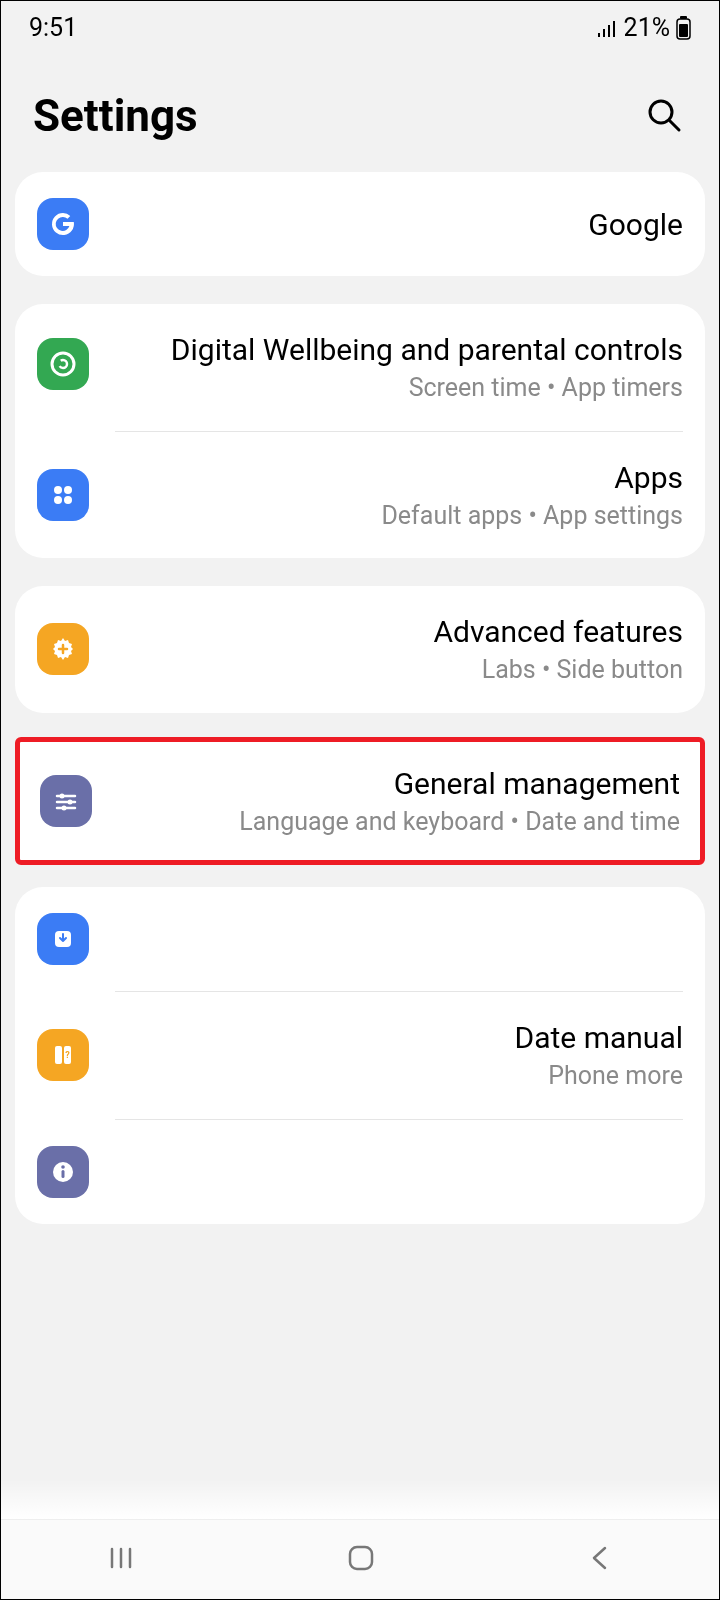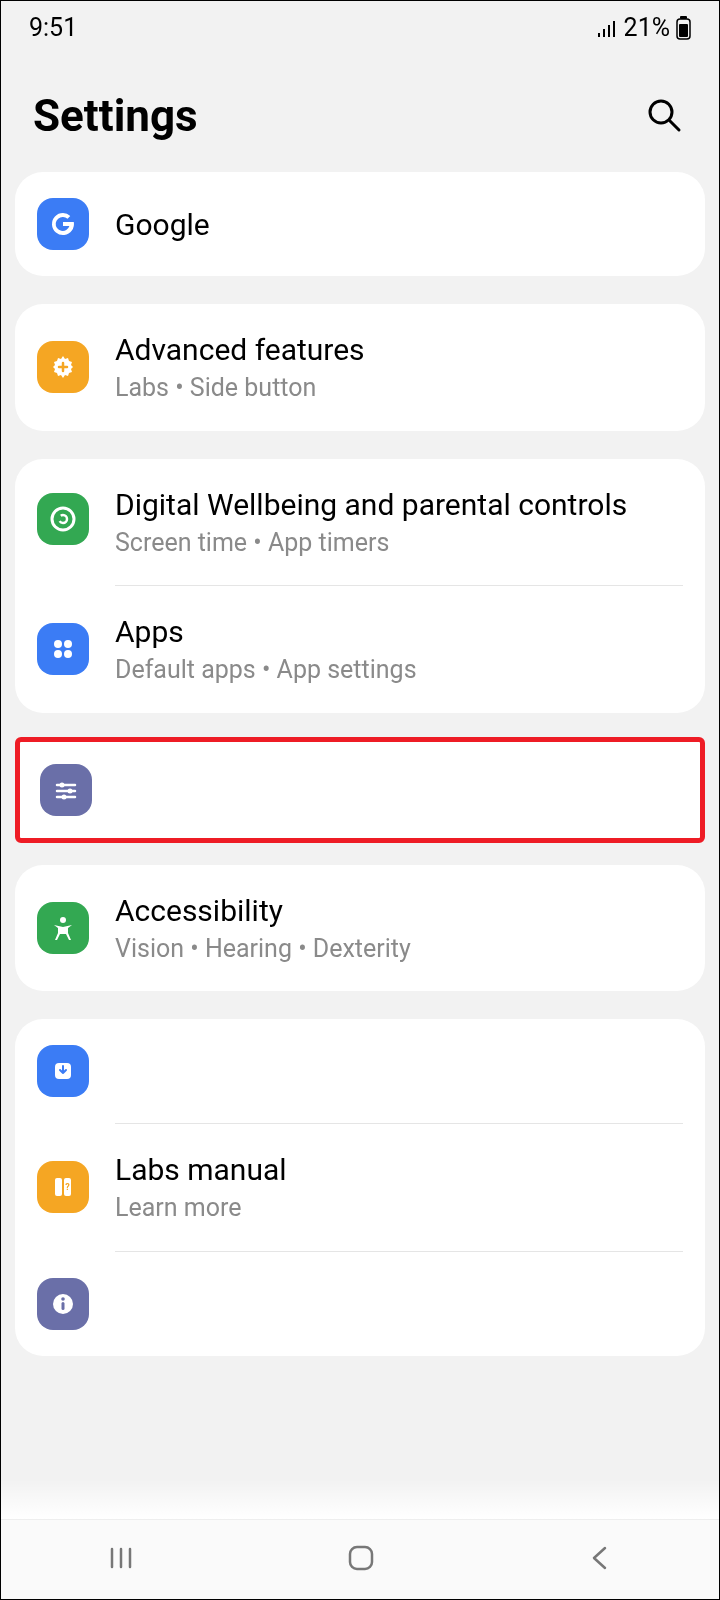--- a/index.html
+++ b/index.html
@@ -42,20 +42,21 @@
       background: #fff;
       border-radius: 28px;
       margin-bottom: 28px;
       overflow: hidden;
     }
     .row {
       display: flex;
       align-items: center;
       padding: 26px 22px;
       position: relative;
+      text-align: right;
     }
     .row-icon {
       width: 52px;
       height: 52px;
       border-radius: 16px;
       display: flex;
       align-items: center;
       justify-content: center;
       flex-shrink: 0;
       margin-right: 26px;
@@ -171,35 +172,20 @@
           </svg>
       </div>
       <div class="row-text">
         <div class="row-title">Google</div>
       </div>
     </div>
   </div>
 
   <div class="card">
     <div class="row">
-      <div class="row-icon ic-orange">
-        <svg width="28" height="28" viewBox="0 0 28 28">
-            <path d="M14 3l2 3 3-1 1 3 3 1-1 3 2 2-2 2 1 3-3 1-1 3-3-1-2 3-2-3-3 1-1-3-3-1 1-3-2-2 2-2-1-3 3-1 1-3 3 1z" fill="#fff"></path>
-            <path d="M14 10v8M10 14h8" stroke="#f5a623" stroke-width="2.5" stroke-linecap="round"></path>
-          </svg>
-      </div>
-      <div class="row-text">
-        <div class="row-title">Advanced features</div>
-        <div class="row-sub">Labs  •  Side button</div>
-      </div>
-    </div>
-  </div>
-
-  <div class="card">
-    <div class="row">
       <div class="row-icon row-icon-lg ic-green">
         <svg width="30" height="30" viewBox="0 0 30 30">
             <circle cx="15" cy="15" r="11" fill="none" stroke="#fff" stroke-width="3"></circle>
             <circle cx="15" cy="15" r="4" fill="none" stroke="#fff" stroke-width="2.5" stroke-dasharray="10 6"></circle>
           </svg>
       </div>
       <div class="row-text">
         <div class="row-title">Digital Wellbeing and parental controls</div>
         <div class="row-sub">Screen time  •  App timers</div>
       </div>
@@ -210,75 +196,80 @@
         <svg width="26" height="26" viewBox="0 0 26 26">
             <circle cx="8" cy="8" r="4" fill="#fff"></circle>
             <circle cx="18" cy="8" r="4" fill="#fff"></circle>
             <circle cx="8" cy="18" r="4" fill="#fff"></circle>
             <circle cx="18" cy="18" r="4" fill="#fff"></circle>
           </svg>
       </div>
       <div class="row-text">
         <div class="row-title">Apps</div>
         <div class="row-sub">Default apps  •  App settings</div>
+      </div>
+    </div>
+  </div>
+
+  <div class="card">
+    <div class="row">
+      <div class="row-icon ic-orange">
+        <svg width="28" height="28" viewBox="0 0 28 28">
+            <path d="M14 3l2 3 3-1 1 3 3 1-1 3 2 2-2 2 1 3-3 1-1 3-3-1-2 3-2-3-3 1-1-3-3-1 1-3-2-2 2-2-1-3 3-1 1-3 3 1z" fill="#fff"></path>
+            <path d="M14 10v8M10 14h8" stroke="#f5a623" stroke-width="2.5" stroke-linecap="round"></path>
+          </svg>
+      </div>
+      <div class="row-text">
+        <div class="row-title">Advanced features</div>
+        <div class="row-sub">Labs  •  Side button</div>
       </div>
     </div>
   </div>
 
   <div class="highlight">
     <div class="row">
       <div class="row-icon ic-purple">
         <svg width="28" height="28" viewBox="0 0 28 28">
             <line x1="5" y1="9" x2="23" y2="9" stroke="#fff" stroke-width="2.5" stroke-linecap="round"></line>
             <circle cx="10" cy="9" r="2.5" fill="#fff"></circle>
             <line x1="5" y1="15" x2="23" y2="15" stroke="#fff" stroke-width="2.5" stroke-linecap="round"></line>
             <circle cx="18" cy="15" r="2.5" fill="#fff"></circle>
             <line x1="5" y1="21" x2="23" y2="21" stroke="#fff" stroke-width="2.5" stroke-linecap="round"></line>
             <circle cx="12" cy="21" r="2.5" fill="#fff"></circle>
           </svg>
       </div>
-    </div>
-  </div>
-
-  <div class="card">
-    <div class="row">
-      <div class="row-icon ic-green">
-        <svg width="28" height="28" viewBox="0 0 28 28">
-            <circle cx="14" cy="6" r="3" fill="#fff"></circle>
-            <path d="M5 11l9 2 9-2-4 3v5l3 7h-2l-3-6h-6l-3 6H6l3-7v-5z" fill="#fff"></path>
-          </svg>
-      </div>
-      <div class="row-text">
-        <div class="row-title">Accessibility</div>
-        <div class="row-sub">Vision  •  Hearing  •  Dexterity</div>
-      </div>
-    </div>
-  </div>
+      <div class="row-text">
+        <div class="row-title">General management</div>
+        <div class="row-sub">Language and keyboard  •  Date and time</div>
+      </div>
+    </div>
+  </div>
+
 
   <div class="card">
     <div class="row">
       <div class="row-icon ic-blue">
         <svg width="26" height="26" viewBox="0 0 26 26">
             <rect x="5" y="5" width="16" height="16" rx="4" fill="#fff"></rect>
             <path d="M13 8v7m0 0l-3-3m3 3l3-3" stroke="#3b7cf5" stroke-width="2" stroke-linecap="round" fill="none"></path>
           </svg>
       </div>
     </div>
     <div class="divider"></div>
     <div class="row">
       <div class="row-icon ic-orange">
         <svg width="26" height="26" viewBox="0 0 26 26">
             <rect x="5" y="4" width="7" height="18" rx="2" fill="#fff"></rect>
             <rect x="14" y="4" width="7" height="18" rx="2" fill="#fff"></rect>
             <text x="17.5" y="16" font-size="9" fill="#f5a623" text-anchor="middle" font-weight="bold">?</text>
           </svg>
       </div>
       <div class="row-text">
-        <div class="row-title">Labs manual</div>
-        <div class="row-sub">Learn more</div>
+        <div class="row-title">Date manual</div>
+        <div class="row-sub">Phone more</div>
       </div>
     </div>
     <div class="divider"></div>
     <div class="row">
       <div class="row-icon ic-purple">
         <svg width="28" height="28" viewBox="0 0 28 28">
             <circle cx="14" cy="14" r="10" fill="#fff"></circle>
             <circle cx="14" cy="9" r="1.8" fill="#6a6fa8"></circle>
             <rect x="12.5" y="12" width="3" height="8" rx="1.5" fill="#6a6fa8"></rect>
           </svg>

